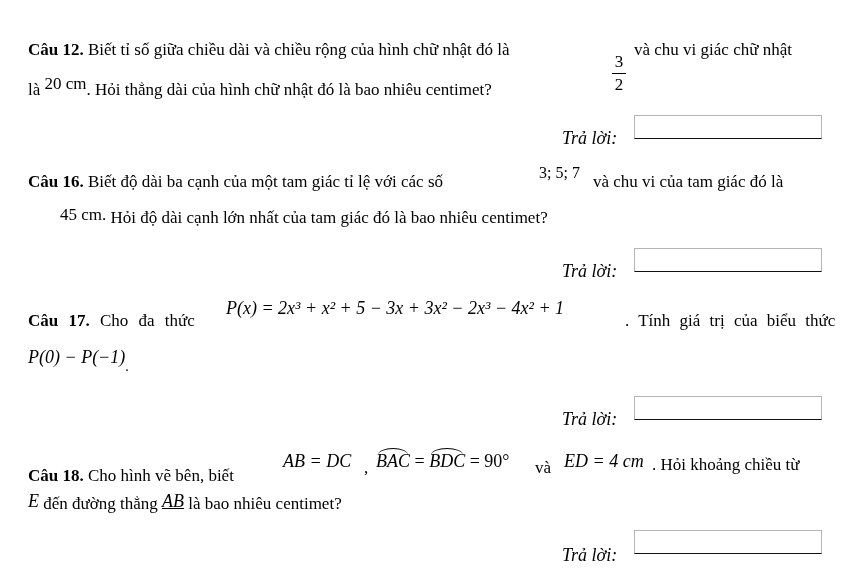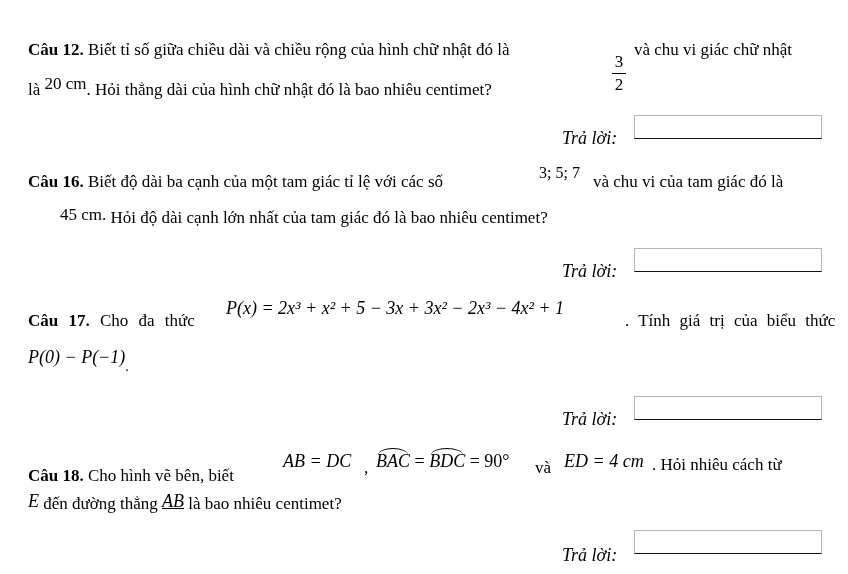--- a/index.html
+++ b/index.html
@@ -93,21 +93,21 @@
   <div class="abs math" style="left:283px; top:451px;">AB = DC</div>
   <div class="abs" style="left:364px; top:458px;">,</div>
   <div class="abs math" style="left:376px; top:451px;">
     <span class="arc">BAC</span>
     <span class="num">=</span>
     <span class="arc">BDC</span>
     <span class="num">= 90°</span>
   </div>
   <div class="abs" style="left:535px; top:458px;">và</div>
   <div class="abs math" style="left:564px; top:451px;">ED = 4 cm</div>
-  <div class="abs" style="left:652px; top:455px;">. Hỏi nhiêu cách từ</div>
+  <div class="abs" style="left:652px; top:455px;">. Hỏi khoảng chiều từ</div>
 
   <div class="abs" style="left:28px; top:493px;">
     <span class="math" style="position:relative; top:-2px;">E</span>
     <span>đến đường thẳng</span>
     <span class="math" style="position:relative; top:-2px;text-decoration:underline;">AB</span>
     <span>là bao nhiêu centimet?</span>
   </div>
 
   <div class="abs ans-label" style="left:562px; top:545px;">Trả lời:</div>
   <div class="ans-box" style="left:634px; top:530px;"></div>

